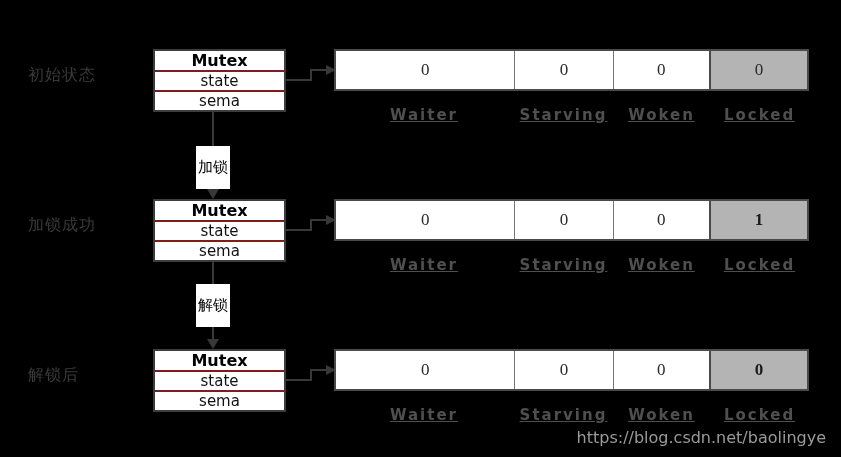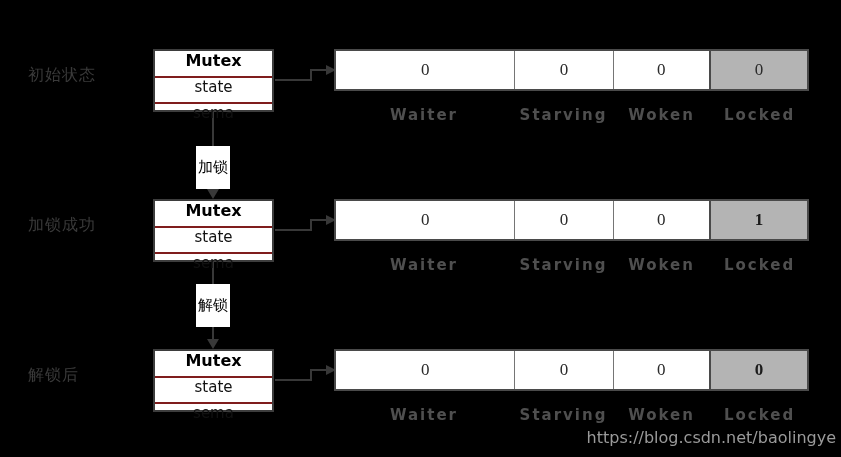--- a/index.html
+++ b/index.html
@@ -5,23 +5,23 @@
   html,body{margin:0;padding:0;background:#000;}
   #canvas{
     position:relative;width:841px;height:457px;background:#000;overflow:hidden;
     font-family:"DejaVu Sans","Liberation Sans",sans-serif;
   }
   .row-label{
     position:absolute;left:28px;width:130px;text-align:left;
     color:#3a3a3a;font-size:16px;letter-spacing:1px;
   }
   .mutex-box{
-    position:absolute;left:153px;width:121px;height:63px;
+    position:absolute;left:153px;width:133px;height:63px;
     background:#fff;border:2px solid #3d3d3d;box-sizing:border-box;
-    display:flex;flex-direction:column;gap:6px;
+    display:flex;flex-direction:column;
   }
   .mutex-row{
     flex:1;display:flex;align-items:center;justify-content:center;
     font-size:15px;color:#111;border-top:2px solid #7f1d1d;
   }
   .mutex-row:first-child{border-top:none;font-weight:bold;color:#000;font-size:16px;}
   .cells{
     position:absolute;left:334px;width:475px;height:42px;
     display:flex;box-sizing:border-box;border:2px solid #4a4a4a;background:#fff;
   }
@@ -30,30 +30,30 @@
     border-left:1px solid #757575;box-sizing:border-box;
     font-family:"Liberation Serif","DejaVu Serif",serif;
     font-size:17px;color:#2b2b2b;background:#fff;
   }
   .cell:first-child{border-left:none;}
   .cell.locked{background:#b4b4b4;border-left:2px solid #4a4a4a;}
   .cell.bold-val{font-weight:bold;color:#1c1c1c;}
   .col-labels{position:absolute;left:334px;width:475px;display:flex;}
   .col-label{
     text-align:center;color:#4f4f4f;font-weight:bold;
-    font-size:15px;letter-spacing:2px;
+    font-size:15px;letter-spacing:2px;text-decoration:underline;
   }
   .w0{width:180px;} .w1{width:99px;} .w2{width:97px;} .w3{width:99px;}
   .transition-label{
     position:absolute;left:213px;transform:translateX(-50%);
     background:#fff;color:#000;font-size:15px;line-height:19px;
     padding:12px 2px;white-space:nowrap;
   }
   .watermark{
-    position:absolute;right:5px;top:428px;color:#9a9a9a;font-size:16px;
+    position:absolute;right:15px;top:428px;color:#9a9a9a;font-size:16px;
   }
   svg.overlay{position:absolute;left:0;top:0;pointer-events:none;}
 </style>
 </head>
 <body>
 
 <div id="canvas">
 
   <svg class="overlay" width="841" height="457">
     <g stroke="#383838" stroke-width="2" fill="none">

